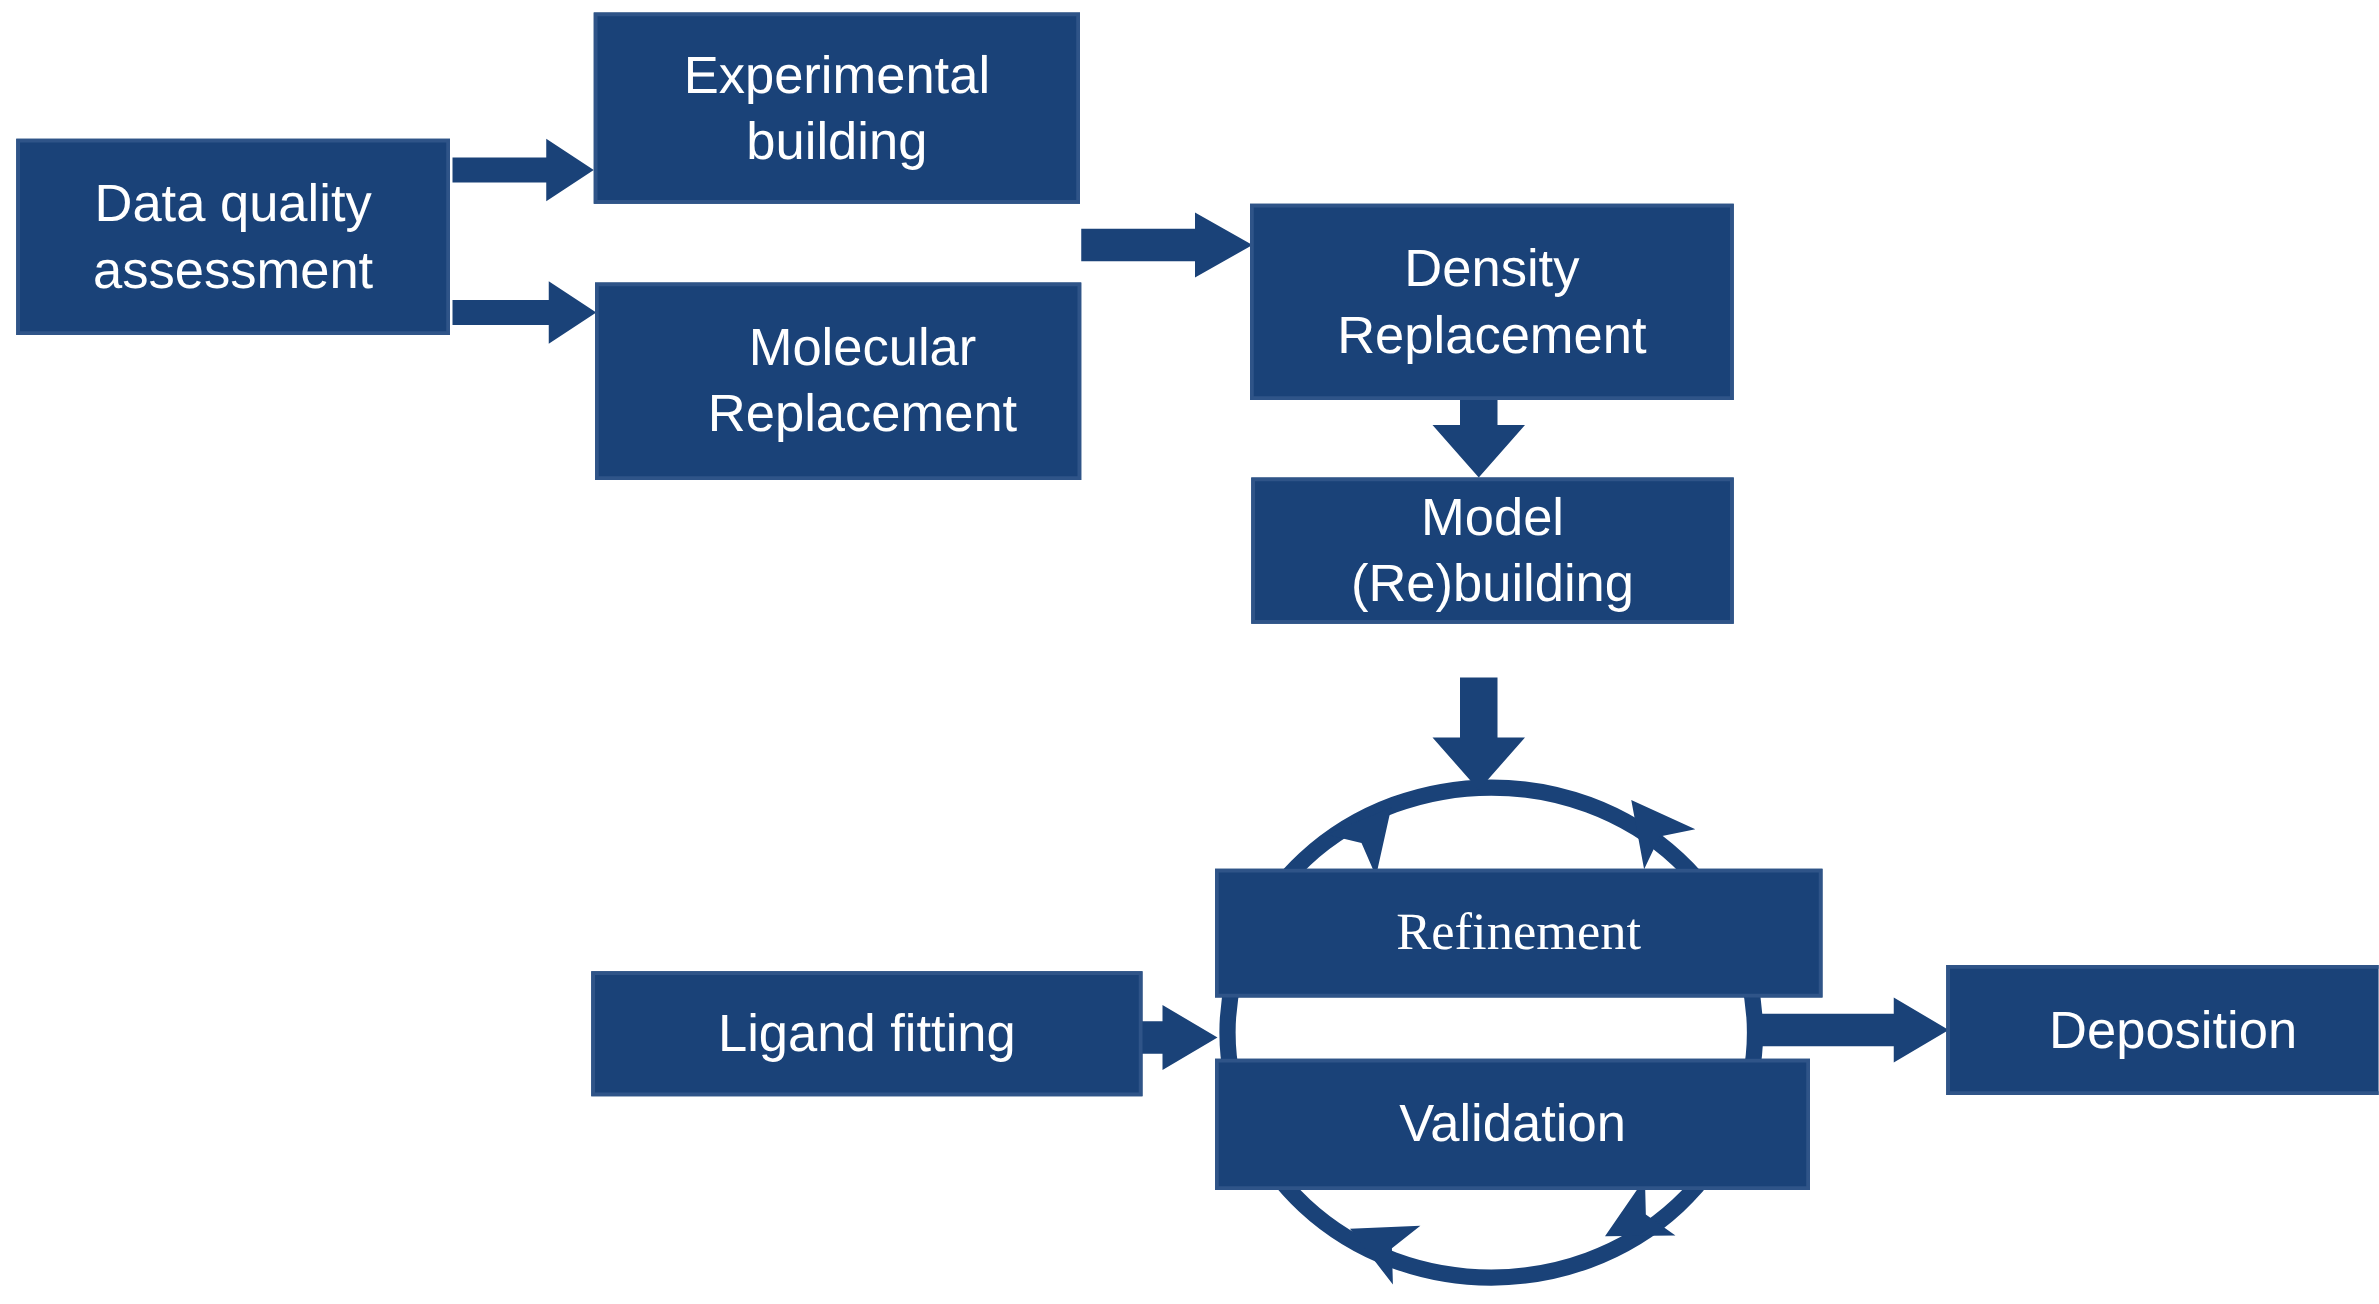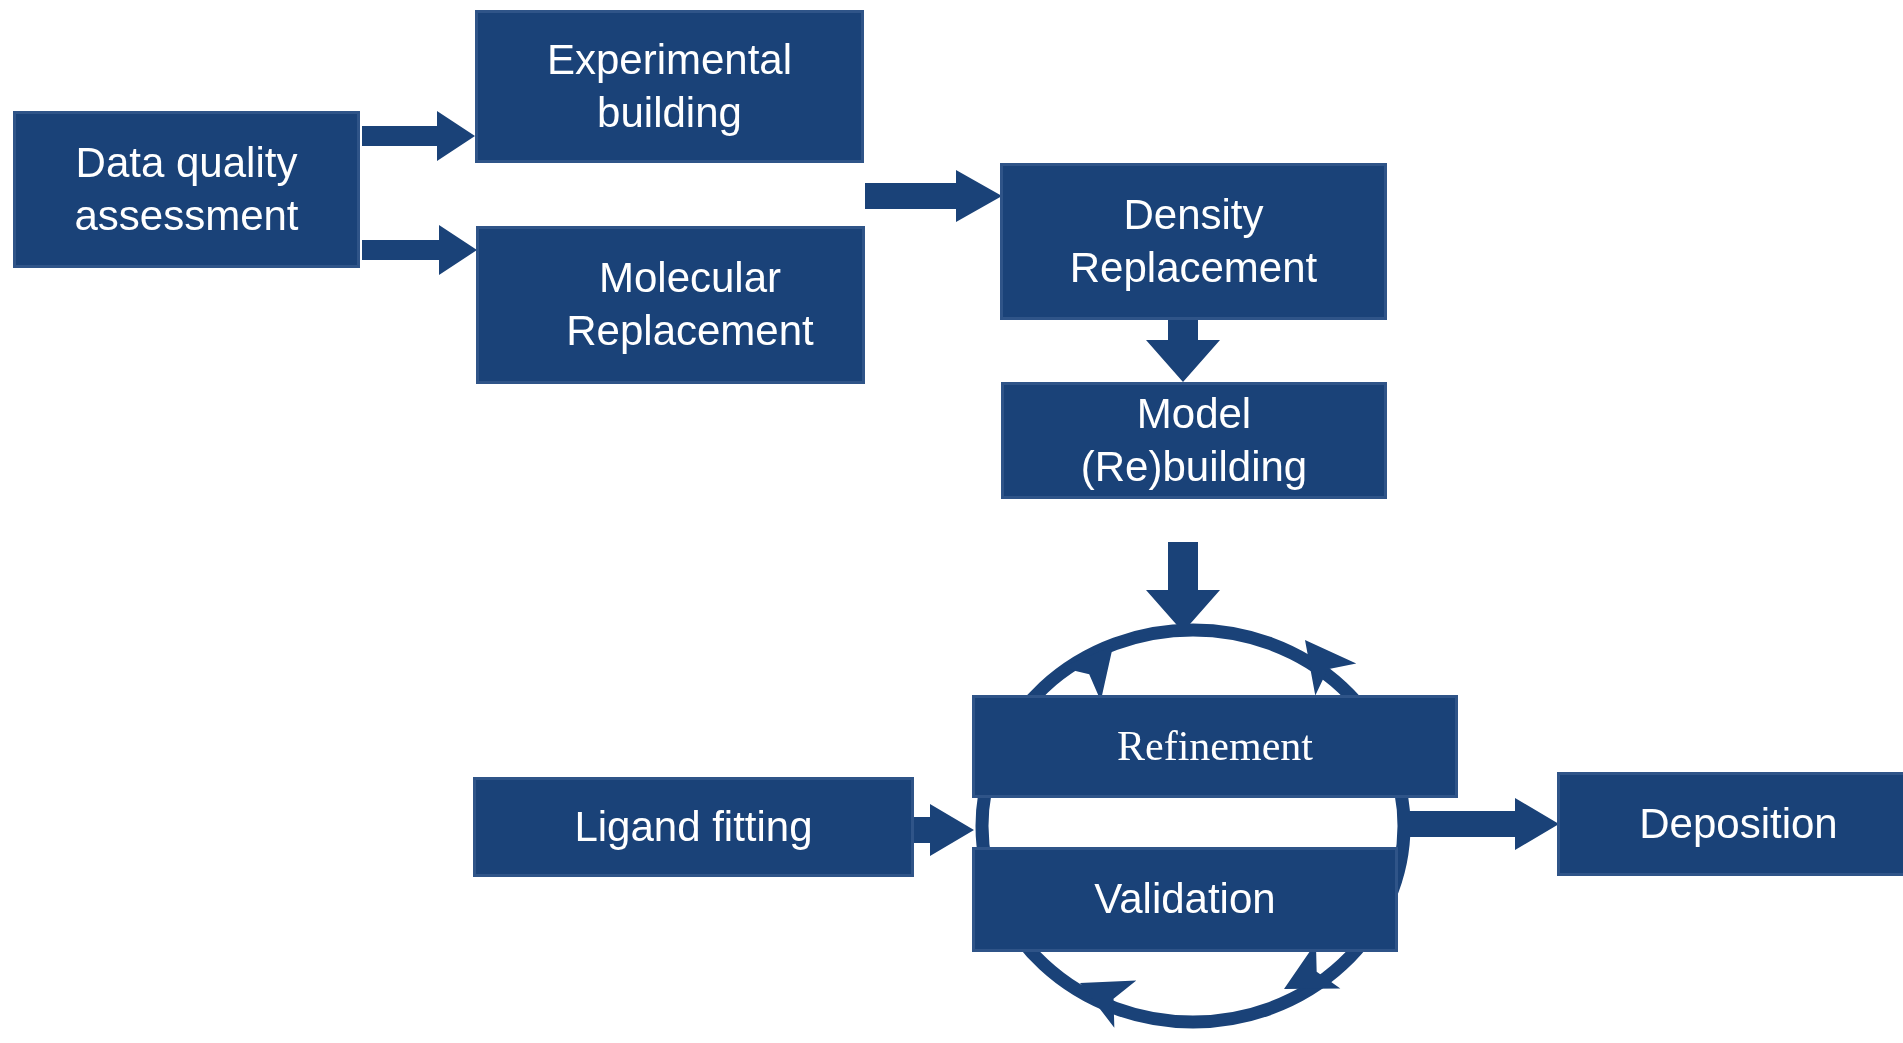--- a/index.html
+++ b/index.html
@@ -48,21 +48,21 @@
     z-index: 2;
   }
   .node span { display: block; white-space: nowrap; }
 
   #n-dqa { left: 13px;   top: 111px; width: 347px; height: 157px; }
   #n-ep  { left: 475px;  top: 10px;  width: 389px; height: 153px; }
   #n-mr  { left: 476px;  top: 226px; width: 389px; height: 158px; padding-left: 39px; }
   #n-dm  { left: 1000px; top: 115px; width: 387px; height: 157px; margin-top: 48px; }
   #n-mb  { left: 1001px; top: 382px; width: 386px; height: 117px; text-align: right; }
   #n-ref { left: 972px;  top: 695px; width: 486px; height: 103px; font-family: Liberation Serif, serif; }
-  #n-val { left: 972px;  top: 847px; width: 426px; height: 105px; }
+  #n-val { left: 972px;  top: 847px; width: 476px; height: 105px; }
   #n-lig { left: 473px;  top: 777px; width: 441px; height: 100px; }
   #n-dep { left: 1557px; top: 772px; width: 363px; height: 104px; }
 </style>
 </head>
 <body>
 
 <div class="canvas">
 
   <svg class="connectors" viewBox="0 0 1903 1043">
 

